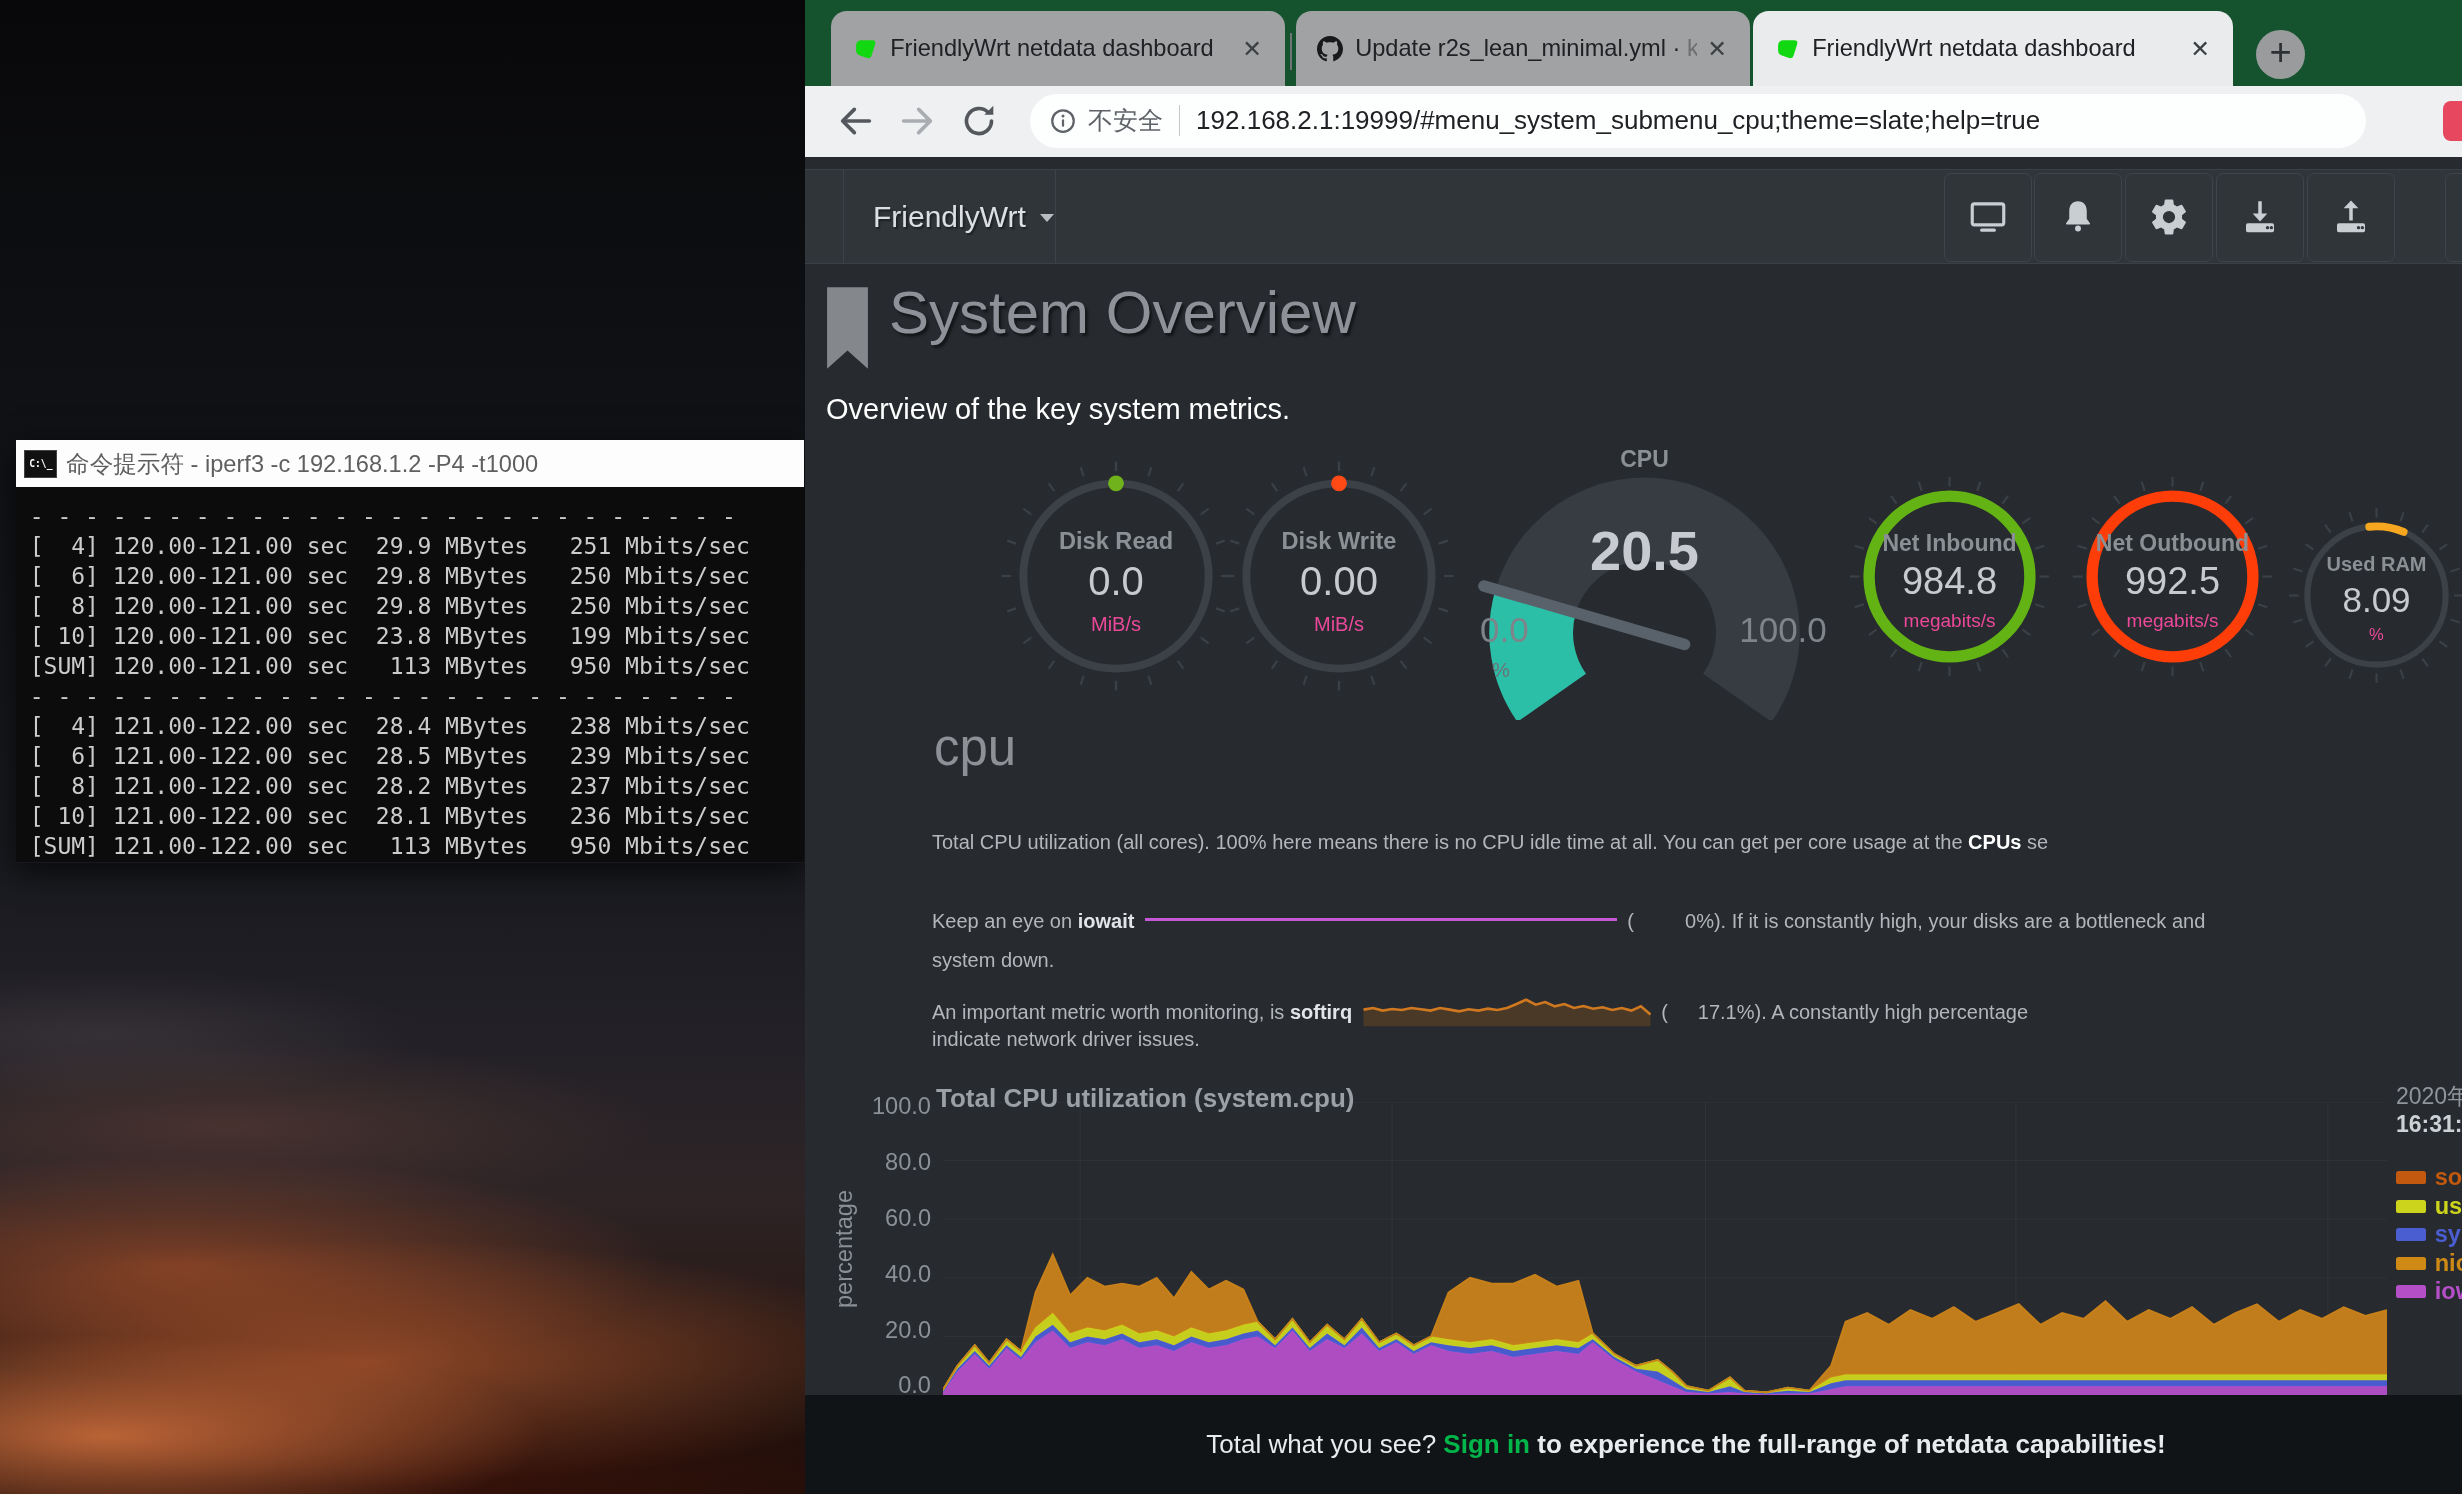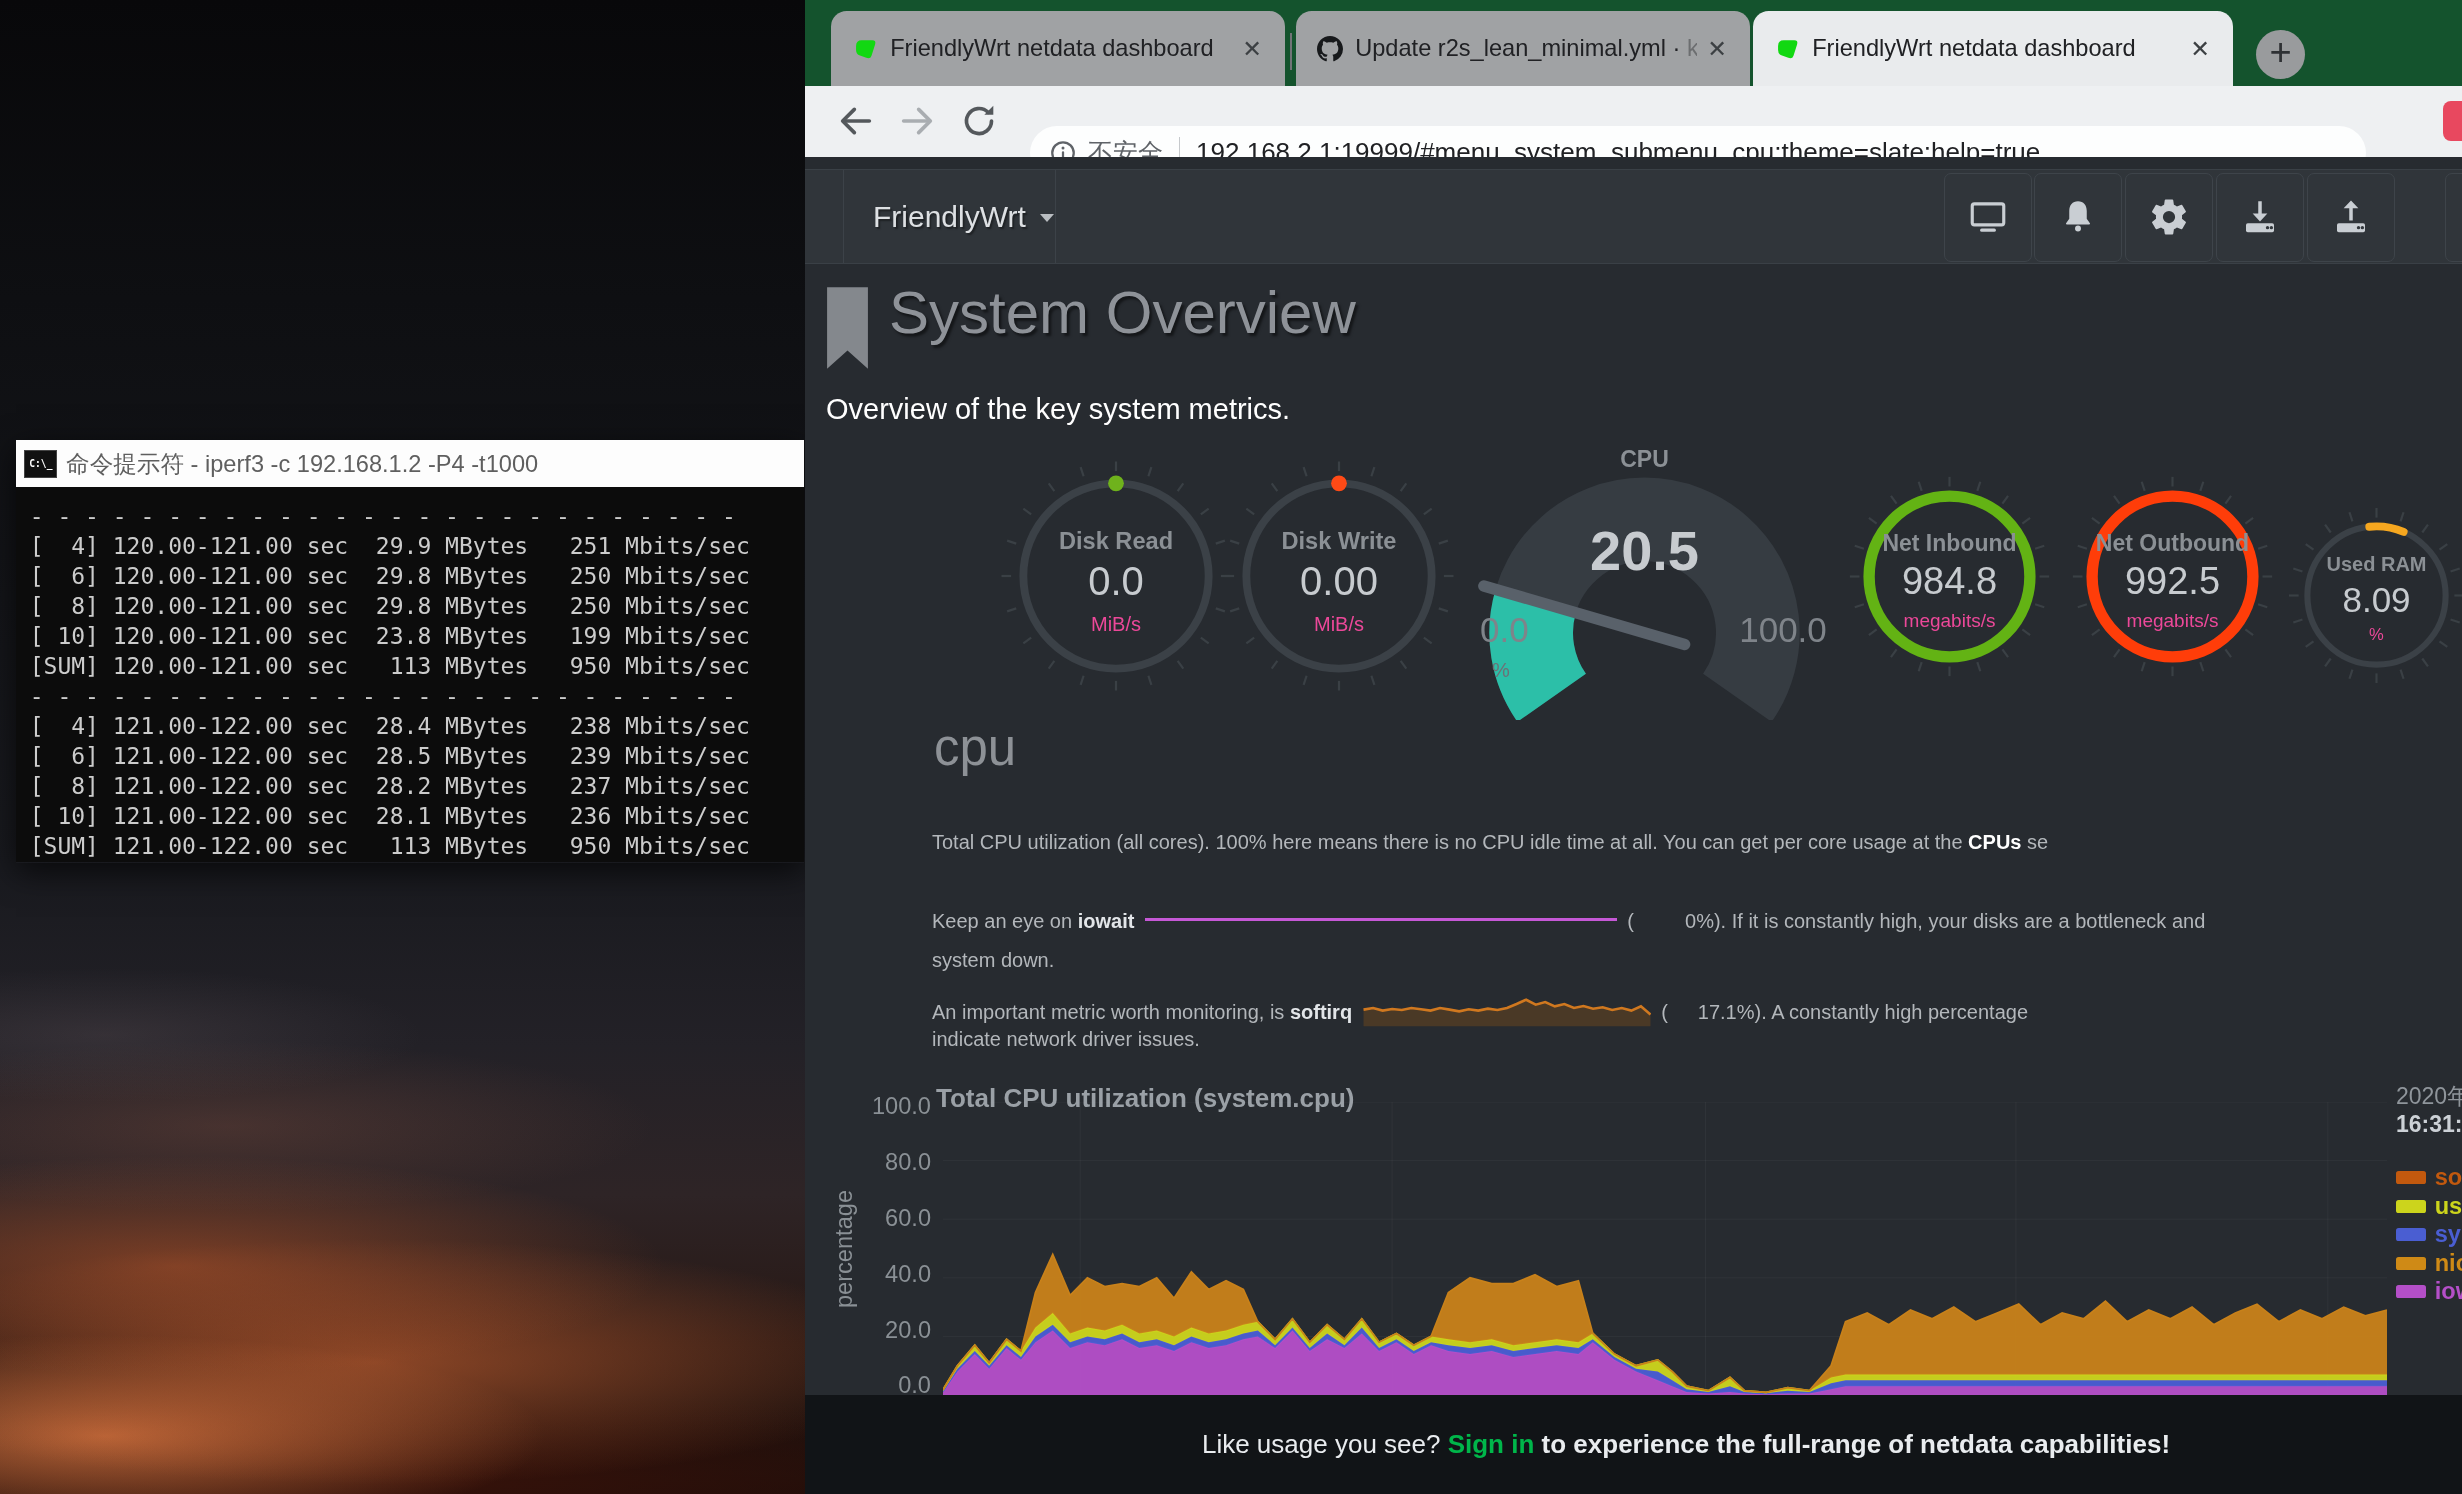--- a/index.html
+++ b/index.html
@@ -33,21 +33,21 @@
   .tab-title .faded{opacity:.4;}
   .tab-close{font-size:23.6px;color:#3c4043;margin:0 23px 0 10.5px;cursor:default;}
   .tab-divider{position:absolute;top:33px;width:1.7px;height:37px;background:#717477;}
   .nd-logo{width:26px;height:24.4px;margin-left:21px;flex:none;}
   .gh-logo{width:26px;height:26px;margin-left:21px;flex:none;}
   #newtab-btn{position:absolute;left:1451px;top:30px;width:49px;height:49px;border-radius:50%;background:#999b9d;
     color:#2e3134;font-size:38px;line-height:45px;text-align:center;}
   #toolbar{position:absolute;left:0;top:86px;width:100%;height:71px;background:#eef0f2;}
   .nav-ic{position:absolute;top:15px;width:40px;height:40px;}
   #omnibox{position:absolute;left:225px;top:7.9px;width:1336px;height:54px;background:#fdfefe;border-radius:27px;
-    display:flex;align-items:center;margin-top:32px;}
+    display:flex;align-items:center;}
   #sec-label{color:#5f6368;font-size:25px;margin:0 5.2px 0 10.5px;white-space:nowrap;}
   #omni-divider{width:1.7px;height:31px;background:#c6c9cc;margin:0 15.7px 0 10.5px;}
   #url-text{color:#202124;font-size:26px;white-space:nowrap;overflow:hidden;}
   #ext-icon{position:absolute;left:1638px;top:15px;width:38px;height:40px;border-radius:7.9px;background:#e8485f;}
   
   #page{position:absolute;left:0;top:157px;width:100%;height:1337px;background:#272b30;}
   #nd-header{position:absolute;left:0;top:169px;width:100%;height:93px;background:#30353a;
     border-top:0.9px solid #3a4046;border-bottom:0.9px solid #3a4046;}
   .hdr-sep{position:absolute;top:0;width:0.9px;height:93px;background:#3c4248;}
   #menu-label{position:absolute;left:68px;top:0;height:93px;line-height:93px;font-size:30px;color:#dde0e3;
@@ -439,15 +439,15 @@
       <div class="leg-item">
         <span class="leg-swatch" style="background: rgb(207, 138, 22);"></span>
         <span class="leg-label" style="color: rgb(207, 138, 22);">nice</span>
       </div>
       <div class="leg-item">
         <span class="leg-swatch" style="background: rgb(180, 79, 200);"></span>
         <span class="leg-label" style="color: rgb(180, 79, 200);">iowait</span>
       </div>
     </div>
 
-  <div id="signin"><span>Like usage you see? </span><span class="bold" id="signin-link" style="color: rgb(0, 182, 74);">Sign in</span><span class="bold"> to experience the full-range of netdata capabilities!</span></div>
+  <div id="signin"><span>Total what you see? </span><span class="bold" id="signin-link" style="color: rgb(0, 182, 74);">Sign in</span><span class="bold"> to experience the full-range of netdata capabilities!</span></div>
 </div>
 
 
 </body></html>

